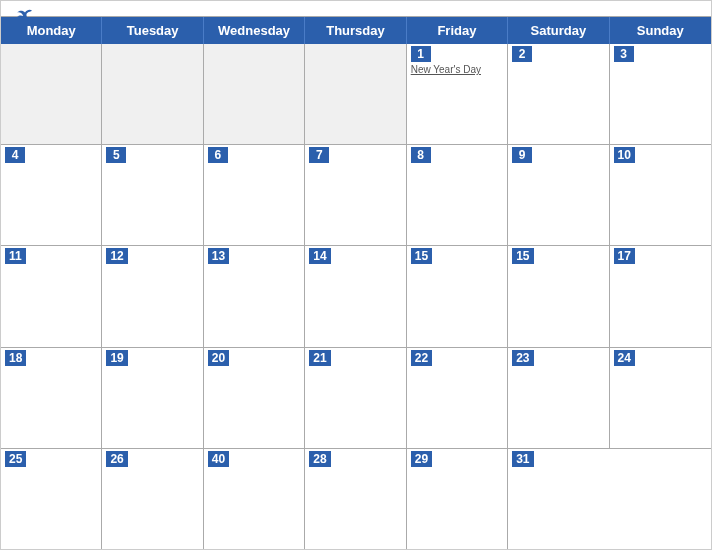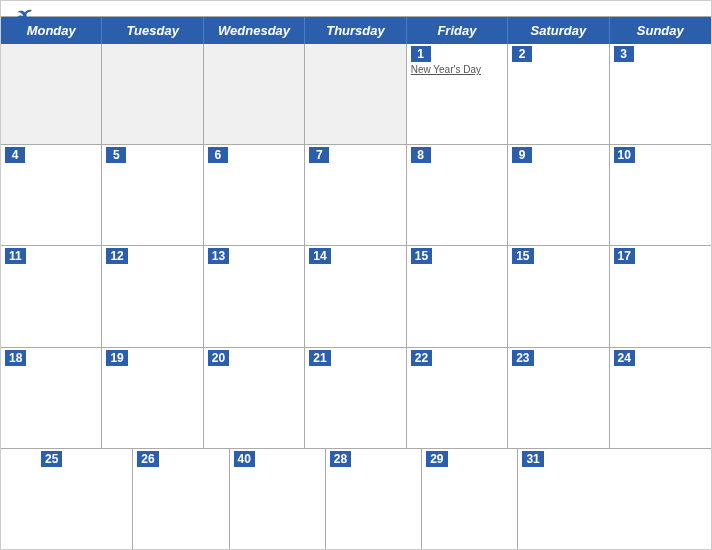--- a/index.html
+++ b/index.html
@@ -75,39 +75,37 @@
       grid-template-columns: repeat(7, 1fr);
       background: #2b5fac;
     }
     .day-header {
       color: #fff;
       font-size: 13px;
       font-weight: bold;
       text-align: center;
       padding: 6px 6px;
       border-right: 1px solid #4a7cc7;
-      font-style: italic;
     }
     .day-header:last-child {
       border-right: none;
     }
     .weeks-container {
       flex: 1;
       display: flex;
       flex-direction: column;
     }
     .week-row {
       display: grid;
       grid-template-columns: repeat(7, 1fr);
       flex: 1;
       border-bottom: 1px solid #aaa;
     }
     .week-row:last-child {
       border-bottom: none;
-      padding-left: 36px;
     }
     .day-cell {
       border-right: 1px solid #aaa;
       display: flex;
       flex-direction: column;
       padding: 2px 4px;
       min-height: 70px;
       background: #fff;
     }
     .day-cell:last-child {

